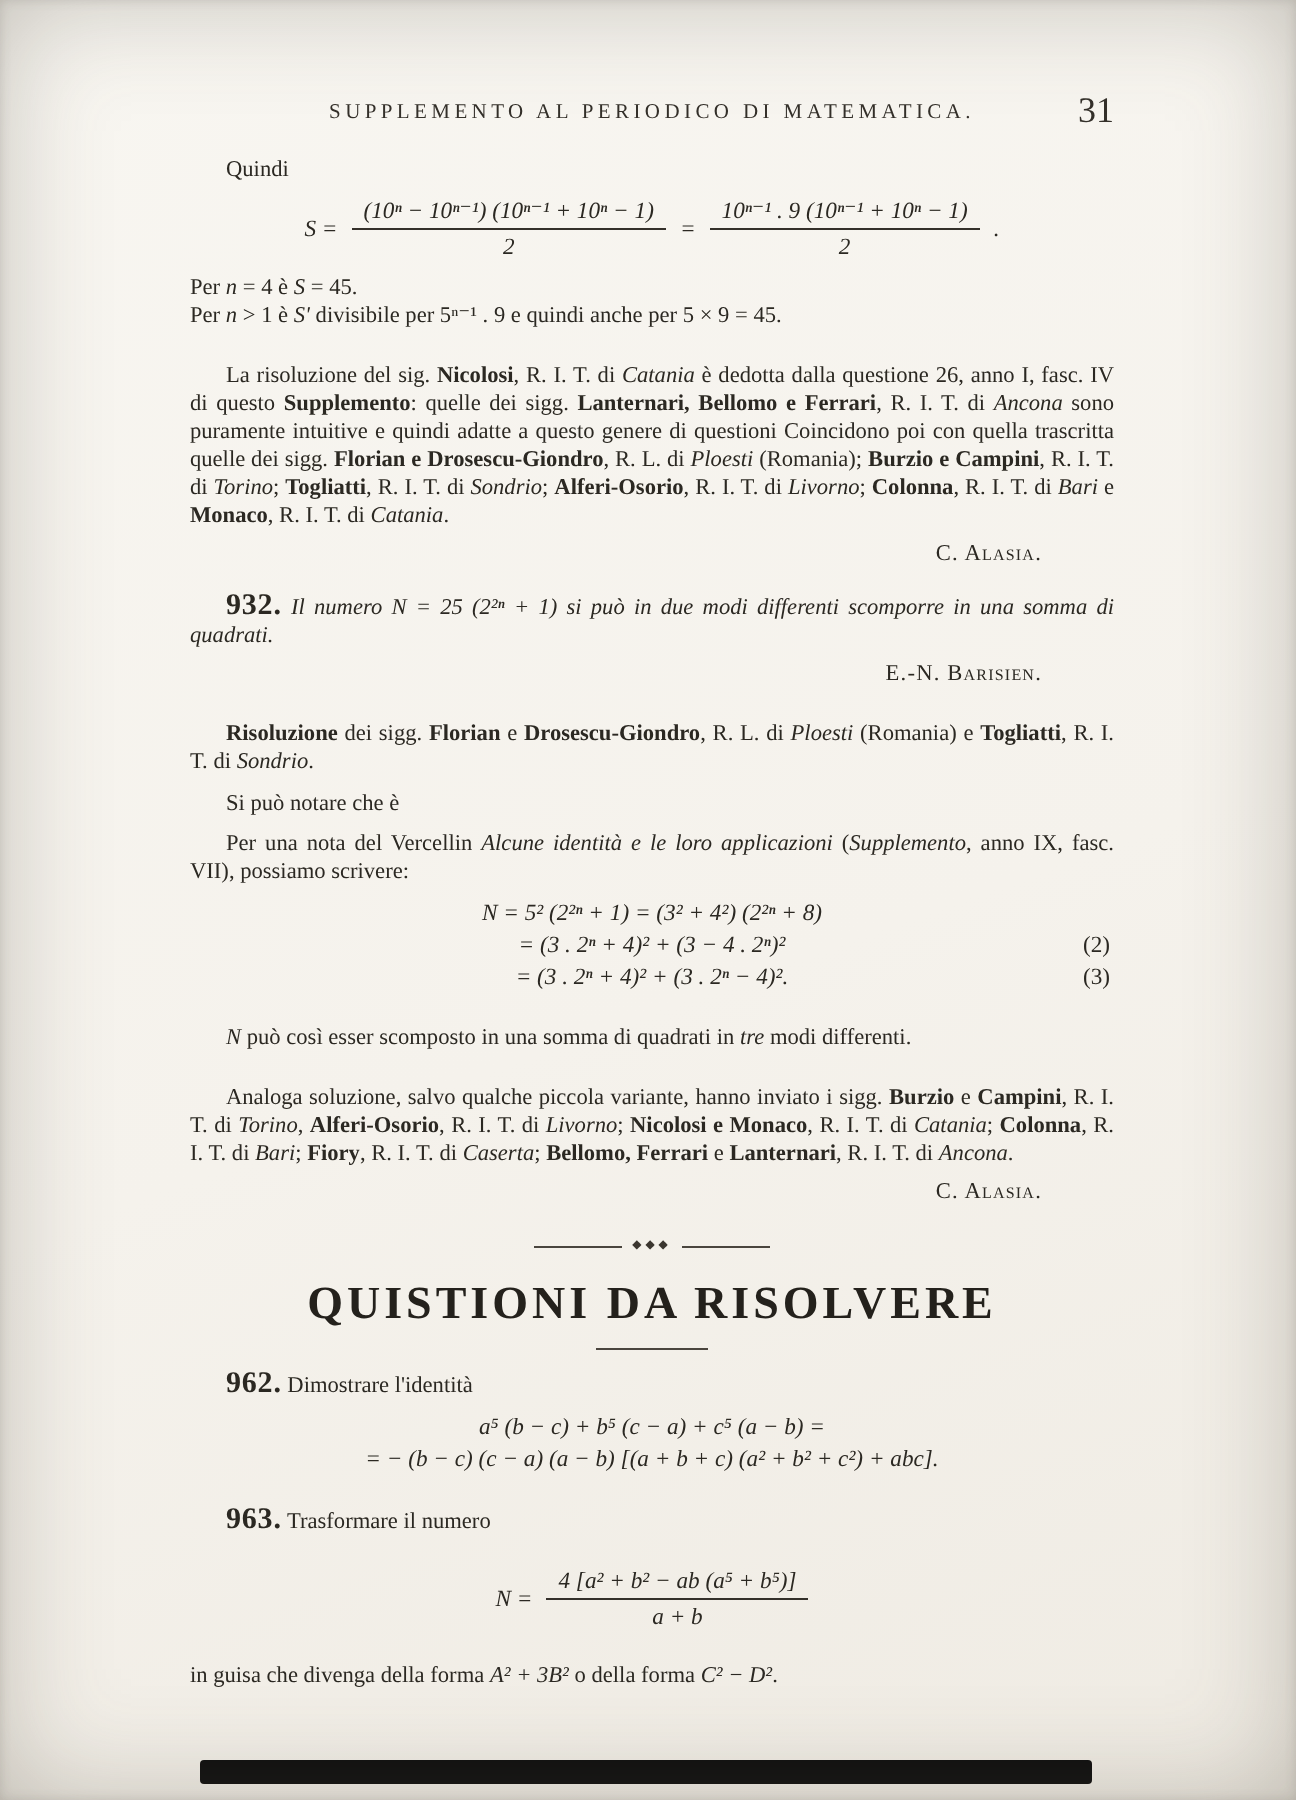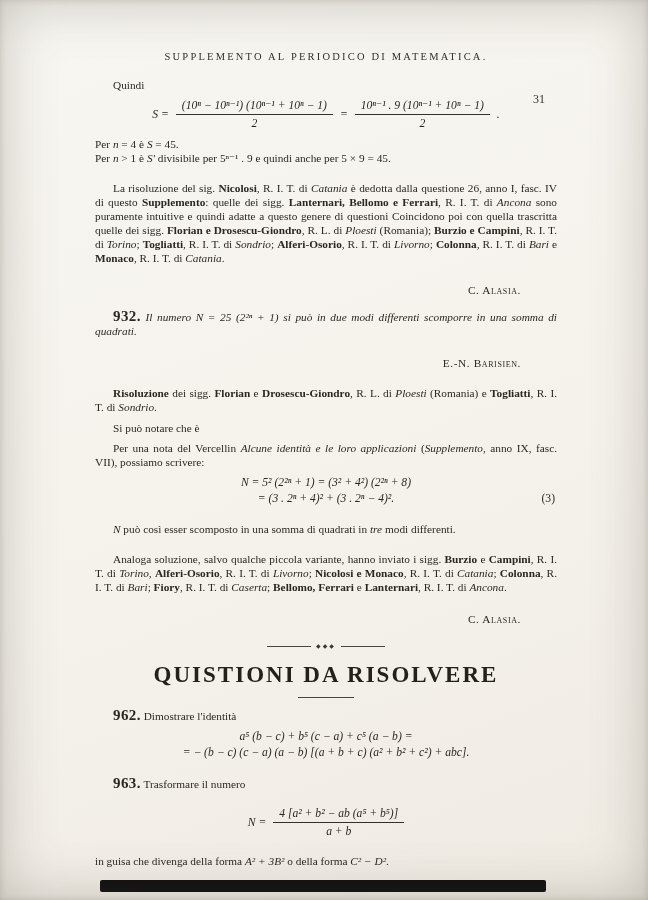--- a/index.html
+++ b/index.html
@@ -16,24 +16,24 @@
   .page::after{
     content:"";position:absolute;inset:0;pointer-events:none;
     box-shadow:inset 0 0 55px rgba(80,72,60,.30), inset 0 0 6px rgba(80,72,60,.18);
   }
   .content{
     position:absolute;left:95px;top:50px;width:462px;
     font-size:11.3px;line-height:14px;text-align:justify;
   }
   .header{position:relative;text-align:center;font-size:10.5px;letter-spacing:2.2px;
     white-space:nowrap;margin-bottom:14px;color:#34302a;}
-  .pageno{position:absolute;right:12px;top:-2px;font-size:12px;letter-spacing:0;margin-top:44px;}
+  .pageno{position:absolute;right:0;top:-2px;font-size:18px;letter-spacing:0;}
   .para{margin:0;}
   .ind{text-indent:18px;}
-  .sig{text-align:right;padding-right:36px;font-variant:small-caps;letter-spacing:.6px;margin-top:18px;}
+  .sig{text-align:right;padding-right:36px;font-variant:small-caps;letter-spacing:.6px;margin-top:5px;}
   .b{font-weight:bold;}
   .i{font-style:italic;}
   .prob .b{font-size:15px;letter-spacing:.4px;}
   .dformula{display:flex;justify-content:center;align-items:center;gap:7px;
     font-style:italic;margin:7px 0;font-size:11.6px;}
   .frac{display:inline-block;text-align:center;vertical-align:middle;line-height:13px;}
   .fnum{display:block;padding:0 6px 2px;border-bottom:1px solid #34302a;}
   .fden{display:block;padding-top:2px;}
   .eqline{position:relative;text-align:center;font-style:italic;line-height:15px;margin:1px 0;font-size:11.6px;}
   .eqno{position:absolute;right:2px;top:0;font-style:normal;}
@@ -89,20 +89,24 @@
     <p class="para ind mt8"><span class="b">Risoluzione</span><span> dei sigg. </span><span class="b">Florian</span><span> e </span><span class="b">Drosescu-Giondro</span><span>, R. L. di </span><span class="i">Ploesti</span><span> (Romania) e </span><span class="b">Togliatti</span><span>, R. I. T. di </span><span class="i">Sondrio</span><span>.</span></p>
     <p class="para ind mt7">Si può notare che è</p>
 
 
     <p class="para ind mt6"><span>Per una nota del Vercellin </span><span class="i">Alcune identità e le loro applicazioni</span><span> (</span><span class="i">Supplemento</span><span>, anno IX, fasc. VII), possiamo scrivere:</span></p>
 
     <div class="eqline mt6">
       <span>N = 5² (2²ⁿ + 1) = (3² + 4²) (2²ⁿ + 8)</span>
     </div>
     <div class="eqline">
+      <span>= (3 . 2ⁿ + 4)² + (3 − 4 . 2ⁿ)²</span>
+      <span class="eqno">(2)</span>
+    </div>
+    <div class="eqline">
       <span>= (3 . 2ⁿ + 4)² + (3 . 2ⁿ − 4)².</span>
       <span class="eqno">(3)</span>
     </div>
 
     <p class="para ind mt8"><span class="i">N</span><span> può così esser scomposto in una somma di quadrati in </span><span class="i">tre</span><span> modi differenti.</span></p>
     <p class="para ind mt8"><span>Analoga soluzione, salvo qualche piccola variante, hanno inviato i sigg. </span><span class="b">Burzio</span><span> e </span><span class="b">Campini</span><span>, R. I. T. di </span><span class="i">Torino</span><span>, </span><span class="b">Alferi-Osorio</span><span>, R. I. T. di </span><span class="i">Livorno</span><span>; </span><span class="b">Nicolosi e Monaco</span><span>, R. I. T. di </span><span class="i">Catania</span><span>; </span><span class="b">Colonna</span><span>, R. I. T. di </span><span class="i">Bari</span><span>; </span><span class="b">Fiory</span><span>, R. I. T. di </span><span class="i">Caserta</span><span>; </span><span class="b">Bellomo, Ferrari</span><span> e </span><span class="b">Lanternari</span><span>, R. I. T. di </span><span class="i">Ancona</span><span>.</span></p>
     <p class="para sig">C. Alasia.</p>
 
     <div class="ornament">
       <span class="orn-line"></span>

